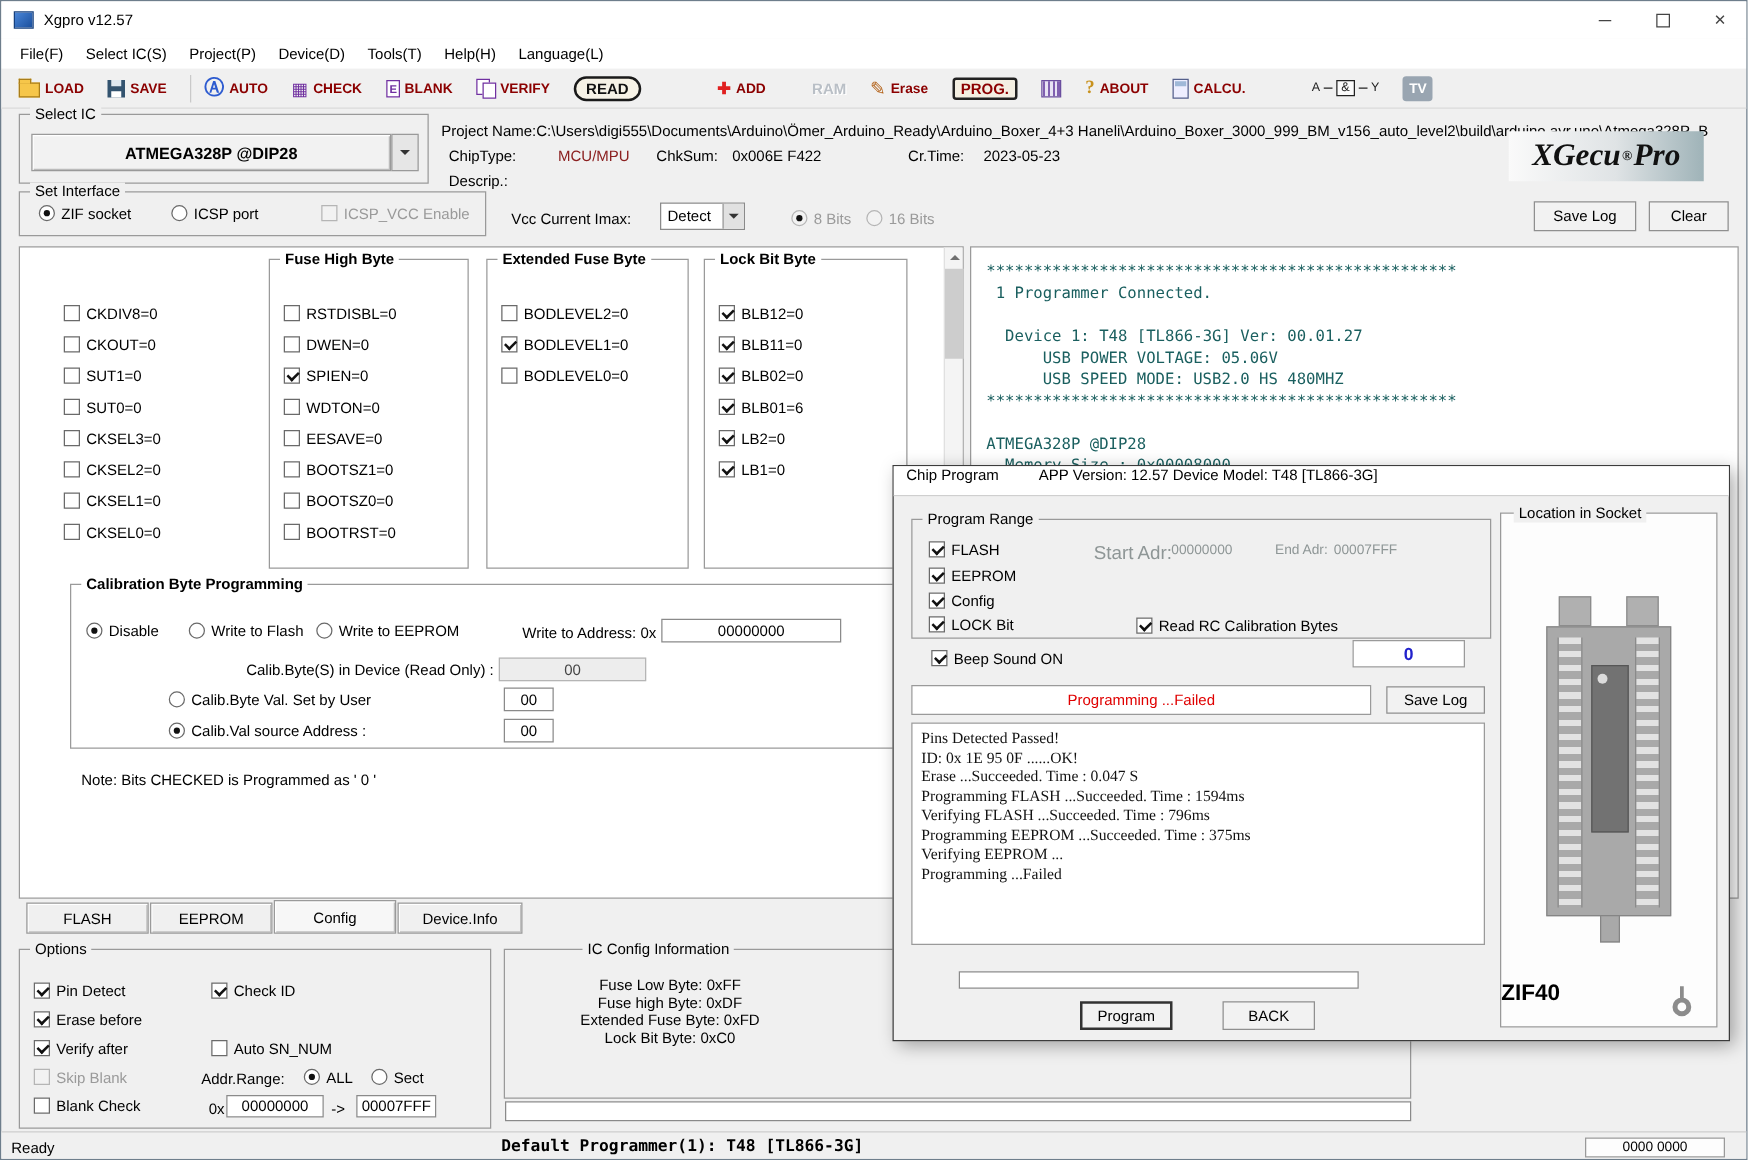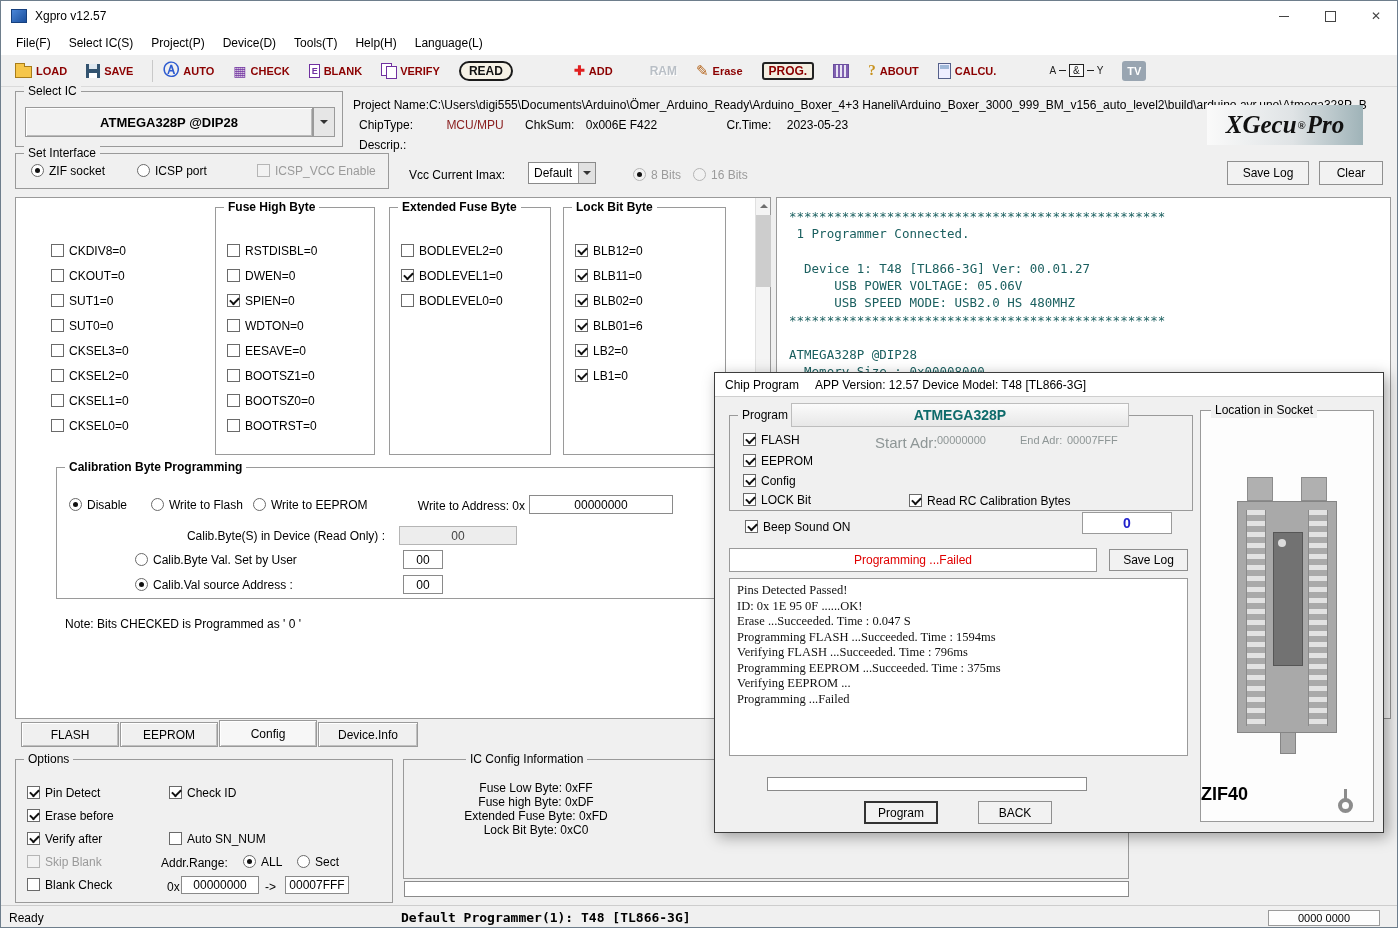--- a/index.html
+++ b/index.html
@@ -87,21 +87,21 @@
 .sb-arrow.up{top:0}.sb-arrow.down{bottom:0}
 .sb-arrow::before{content:"";border:4px solid transparent}
 .sb-arrow.up::before{border-bottom-color:#6f6f6f;margin-top:-4px}
 .sb-arrow.down::before{border-top-color:#6f6f6f;margin-bottom:-4px}
 .sb-thumb{position:absolute;left:0;top:17px;width:15px;height:72px;background:#cdcdcd}
 
 .tab{position:absolute;top:721px;height:25px;background:#f0f0f0;border:1px solid #9a9a9a;display:flex;align-items:center;justify-content:center;box-shadow:inset 1px 1px 0 #fff,inset -1px -1px 0 #c0c0c0}
 .tab.active{background:#f7f7f7;top:719px;height:27px;z-index:2}
 
 .dialog{position:absolute;left:713px;top:371px;width:670px;height:461px;background:#f0f0f0;border:1px solid #3c3c3c;box-shadow:4px 4px 14px rgba(0,0,0,.35);z-index:20}
-.dlg-title{position:absolute;left:0;top:0;width:100%;height:24px;background:#fff;border-bottom:1px solid #cfcfcf;display:flex;align-items:center;padding-left:10px;gap:16px}
+.dlg-title{position:absolute;left:0;top:0;width:100%;height:24px;background:#fff;border-bottom:1px solid #cfcfcf;display:flex;padding-left:10px;gap:32px}
 .chip-head{position:absolute;left:76px;top:30px;width:338px;height:24px;background:linear-gradient(180deg,#fbfbfb,#e7e7e7);border:1px solid #bdbdbd;display:flex;align-items:center;justify-content:center;font-weight:bold;font-size:14px;color:#0e6b6b;z-index:2}
 .gray{color:#8e9696}
 .dlg-status{position:absolute;left:14px;top:175px;width:368px;height:24px;background:#fff;border:1px solid #9a9a9a;display:flex;align-items:center;justify-content:center;color:#e00000}
 .dlg-log{position:absolute;left:14px;top:205px;width:459px;height:178px;background:#fff;border:1px solid #9a9a9a;padding:4px 7px;font-family:"Liberation Serif",serif;font-size:12.5px;line-height:1.24;white-space:pre-wrap;color:#111;overflow:hidden}
 .pbar{position:absolute;background:#fff;border:1px solid #8a8a8a}
 .counterbox{position:absolute;background:#fff;border:1px solid #9a9a9a;display:flex;align-items:center;justify-content:center;font-weight:bold;font-size:14px;color:#2222cc}
 
 .sock-group{background:#fdfdfd}
 .socket{position:absolute;left:50%;transform:translateX(-50%);top:66px;width:140px;height:300px}
 .sock-tab{position:absolute;top:0;width:26px;height:24px;background:#b0b0b0;border:1px solid #8c8c8c}
@@ -247,21 +247,21 @@
   <label class="chk" style="left:136px;top:162px">
     <input type="radio" name="iface" style="">
     <span>ICSP port</span>
   </label>
   <label class="chk" style="left:256px;top:162px">
     <input type="checkbox" disabled="" style="">
     <span class="dim">ICSP_VCC Enable</span>
   </label>
   <div class="plain" style="left:408px;top:167px">Vcc Current Imax:</div>
   <div class="combo" style="left:527px;top:161px;width:68px;height:22px">
-    <span>Default</span>
+    <span>Detect</span>
     <span class="cArrow"></span>
   </div>
   <label class="chk" style="left:632px;top:166px">
     <input type="radio" name="bits" disabled="" checked="" style="">
     <span class="dim">8 Bits</span>
   </label>
   <label class="chk" style="left:692px;top:166px">
     <input type="radio" name="bits" disabled="" style="">
     <span class="dim">16 Bits</span>
   </label>
@@ -393,21 +393,21 @@
   <label class="chk" style="left:150px;top:496px">
       <input type="radio" name="calib" style="">
       <span>Write to Flash</span>
     </label>
   <label class="chk" style="left:252px;top:496px">
       <input type="radio" name="calib" style="">
       <span>Write to EEPROM</span>
     </label>
   <div class="rlabel" style="left:400px;top:498px;width:124px">Write to Address: 0x</div>
   <input class="tin" style="left: 528px; top: 494px; width: 144px; height: 19px;" value="00000000">
-  <div class="rlabel" style="left:140px;top:528px;width:244px">Calib.Byte(S) in Device (Read Only) :</div>
+  <div class="rlabel" style="left:150px;top:528px;width:244px">Calib.Byte(S) in Device (Read Only) :</div>
   <input class="tin" style="left: 398px; top: 525px; width: 118px; height: 19px;" value="00" disabled="">
   <label class="chk" style="left:134px;top:551px">
       <input type="radio" name="calibsrc" style="">
       <span>Calib.Byte Val. Set by User</span>
     </label>
   <input class="tin" style="left: 402px; top: 549px; width: 40px; height: 19px;" value="00">
   <label class="chk" style="left:134px;top:576px">
       <input type="radio" name="calibsrc" checked="" style="">
       <span>Calib.Val source Address :</span>
     </label>
@@ -501,21 +501,20 @@
 
   <div class="dialog">
     <div class="dlg-title">
       <span>Chip Program</span>
       <span>APP Version: 12.57 Device Model: T48 [TL866-3G]</span>
     </div>
 
     <div class="group" style="left:14px;top:42px;width:464px;height:96px">
       <span class="glabel">Program Range</span>
     </div>
-    <div class="chip-head">ATMEGA328P</div>
 
     <label class="chk" style="left:28px;top:59px">
         <input type="checkbox" checked="" style="">
         <span>FLASH</span>
       </label>
     <span class="plain gray" style="left:160px;top:61px;font-size:15px">Start Adr:</span>
     <span class="plain gray" style="left:222px;top:61px;font-size:11px">00000000</span>
     <span class="plain gray" style="left:305px;top:61px;font-size:11px">End Adr:</span>
     <span class="plain gray" style="left:352px;top:61px;font-size:11px">00007FFF</span>
     <label class="chk" style="left:28px;top:80px">

